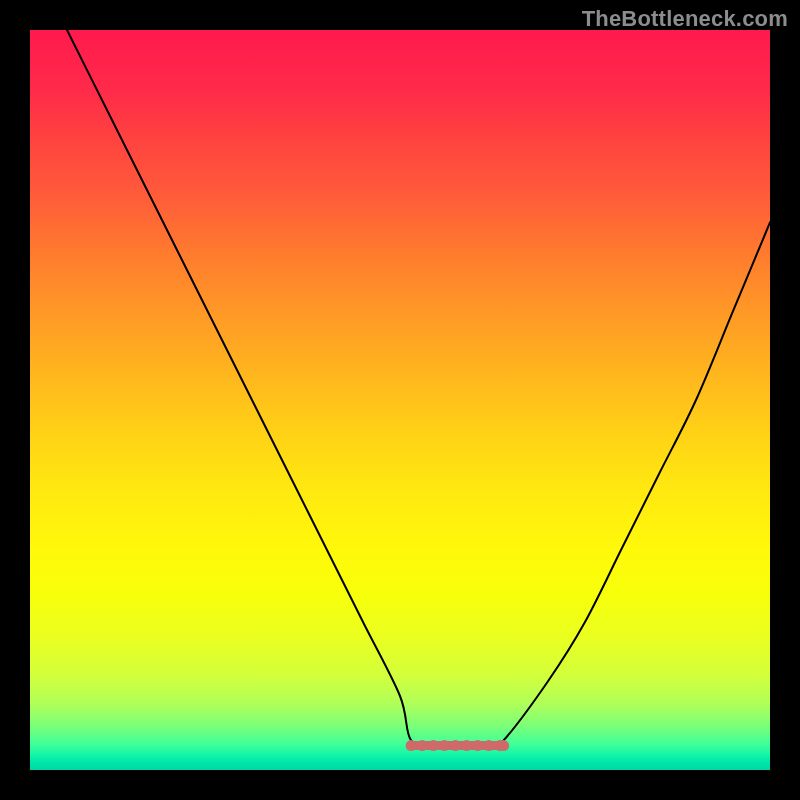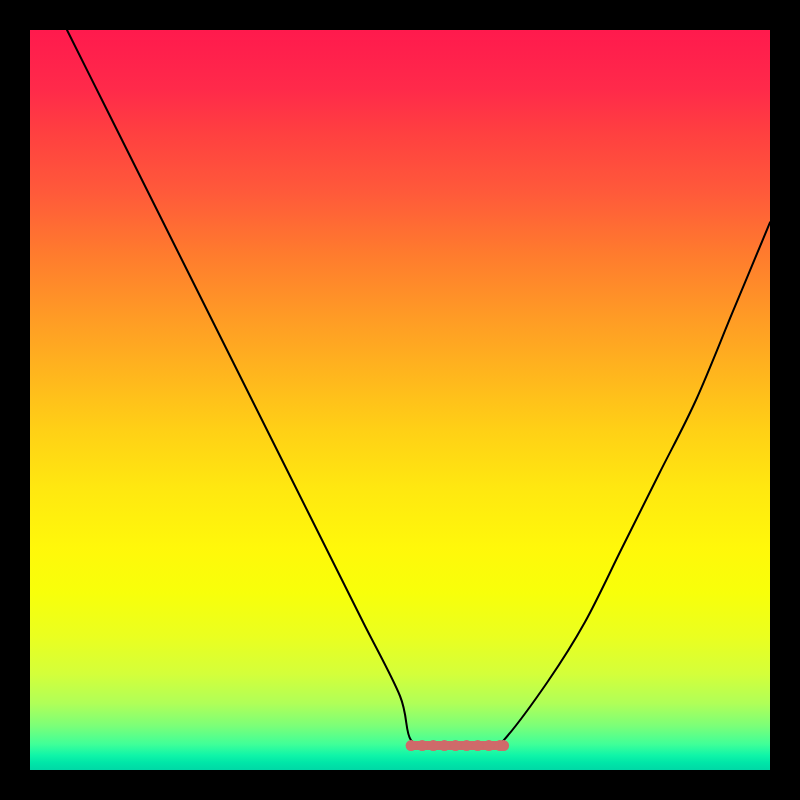--- a/index.html
+++ b/index.html
@@ -87,13 +87,14 @@
           <circle cx="414.40000000000003" cy="715.58" r="5.5" class="dot"></circle>
           <circle cx="425.49999999999994" cy="715.58" r="5.5" class="dot"></circle>
           <circle cx="436.59999999999997" cy="715.58" r="5.5" class="dot"></circle>
           <circle cx="447.7" cy="715.58" r="5.5" class="dot"></circle>
           <circle cx="458.8" cy="715.58" r="5.5" class="dot"></circle>
           <circle cx="469.90000000000003" cy="715.58" r="5.5" class="dot"></circle>
           <circle cx="473.6" cy="715.58" r="5.5" class="dot"></circle>
         </g>
     </svg>
   </div>
+  <div class="watermark">TheBottleneck.com</div>
 </div>
 
 </body></html>

